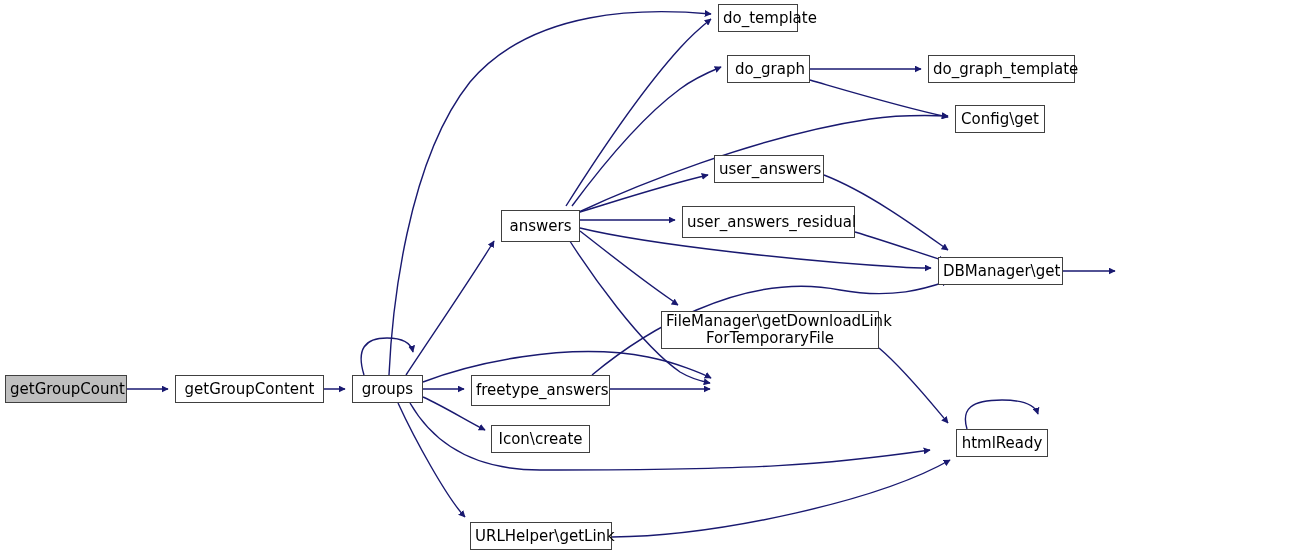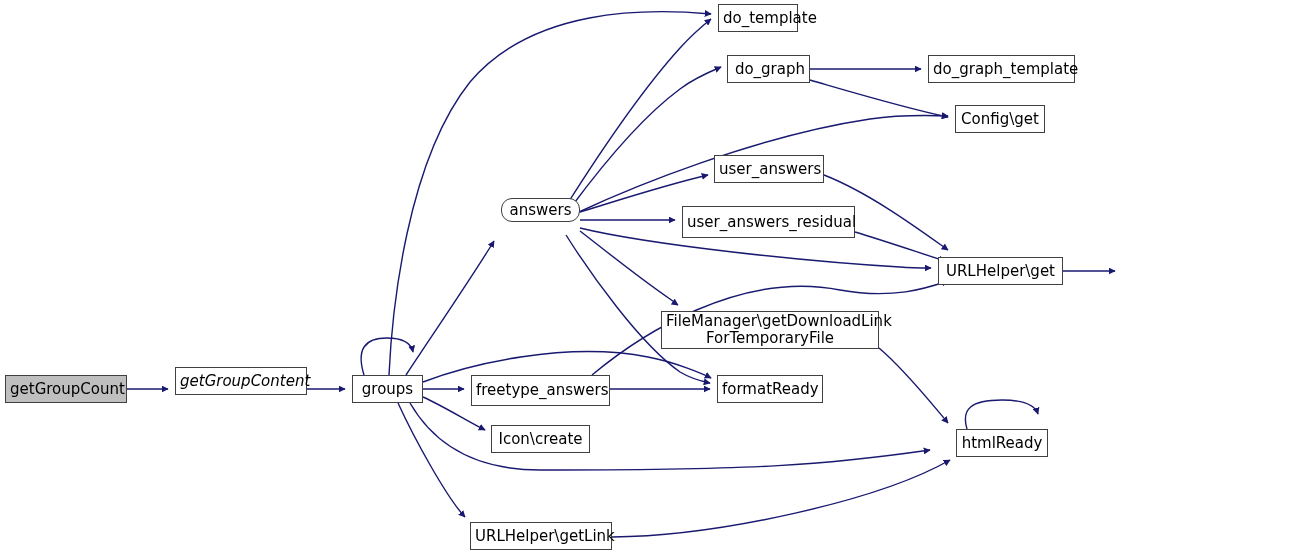--- a/index.html
+++ b/index.html
@@ -119,29 +119,29 @@
       <path d="M 967 429 C 961 409 971 400 1002 400 C 1024 400 1035 405 1038 414"></path>
 
       <path d="M 612 537 C 720 536 880 500 950 460"></path>
     </g>
   </svg>
 
   <div class="node highlight" style="left:5px;  top:375px; width:122px; height:28px;">
     <span class="label">getGroupCount</span>
   </div>
 
-  <div class="node" style="left:175px; top:367px; width:132px; height:28px;font-style:italic;">
+  <div class="node" style="left:175px; top:375px; width:149px; height:28px;">
     <span class="label">getGroupContent</span>
   </div>
 
   <div class="node" style="left:352px; top:375px; width:71px; height:28px;">
     <span class="label">groups</span>
   </div>
 
-  <div class="node" style="left:501px; top:198px; width:79px; height:24px;border-radius:11px;">
+  <div class="node" style="left:501px; top:210px; width:79px; height:32px;">
     <span class="label">answers</span>
   </div>
 
   <div class="node" style="left:718px; top:4px;   width:80px; height:28px;">
     <span class="label">do_template</span>
   </div>
 
   <div class="node" style="left:727px; top:55px;  width:83px; height:28px;text-align:right;">
     <span class="label">do_graph</span>
   </div>
@@ -156,36 +156,33 @@
 
   <div class="node" style="left:714px; top:155px; width:110px; height:28px;">
     <span class="label">user_answers</span>
   </div>
 
   <div class="node" style="left:682px; top:206px; width:173px; height:32px;">
     <span class="label">user_answers_residual</span>
   </div>
 
   <div class="node" style="left:938px; top:257px; width:125px; height:28px;">
-    <span class="label">URLHelper\get</span>
+    <span class="label">DBManager\get</span>
   </div>
 
 
   <div class="node" style="left:661px; top:311px; width:218px; height:38px;">
     <span class="label">FileManager\getDownloadLink
 ForTemporaryFile</span>
   </div>
 
   <div class="node" style="left:471px; top:375px; width:139px; height:31px;">
     <span class="label">freetype_answers</span>
   </div>
 
-  <div class="node" style="left:717px; top:375px; width:106px; height:28px;">
-    <span class="label">formatReady</span>
-  </div>
 
   <div class="node" style="left:491px; top:425px; width:99px; height:28px;">
     <span class="label">Icon\create</span>
   </div>
 
   <div class="node" style="left:956px; top:429px; width:92px; height:28px;">
     <span class="label">htmlReady</span>
   </div>
 
   <div class="node" style="left:470px; top:522px; width:142px; height:28px;">

